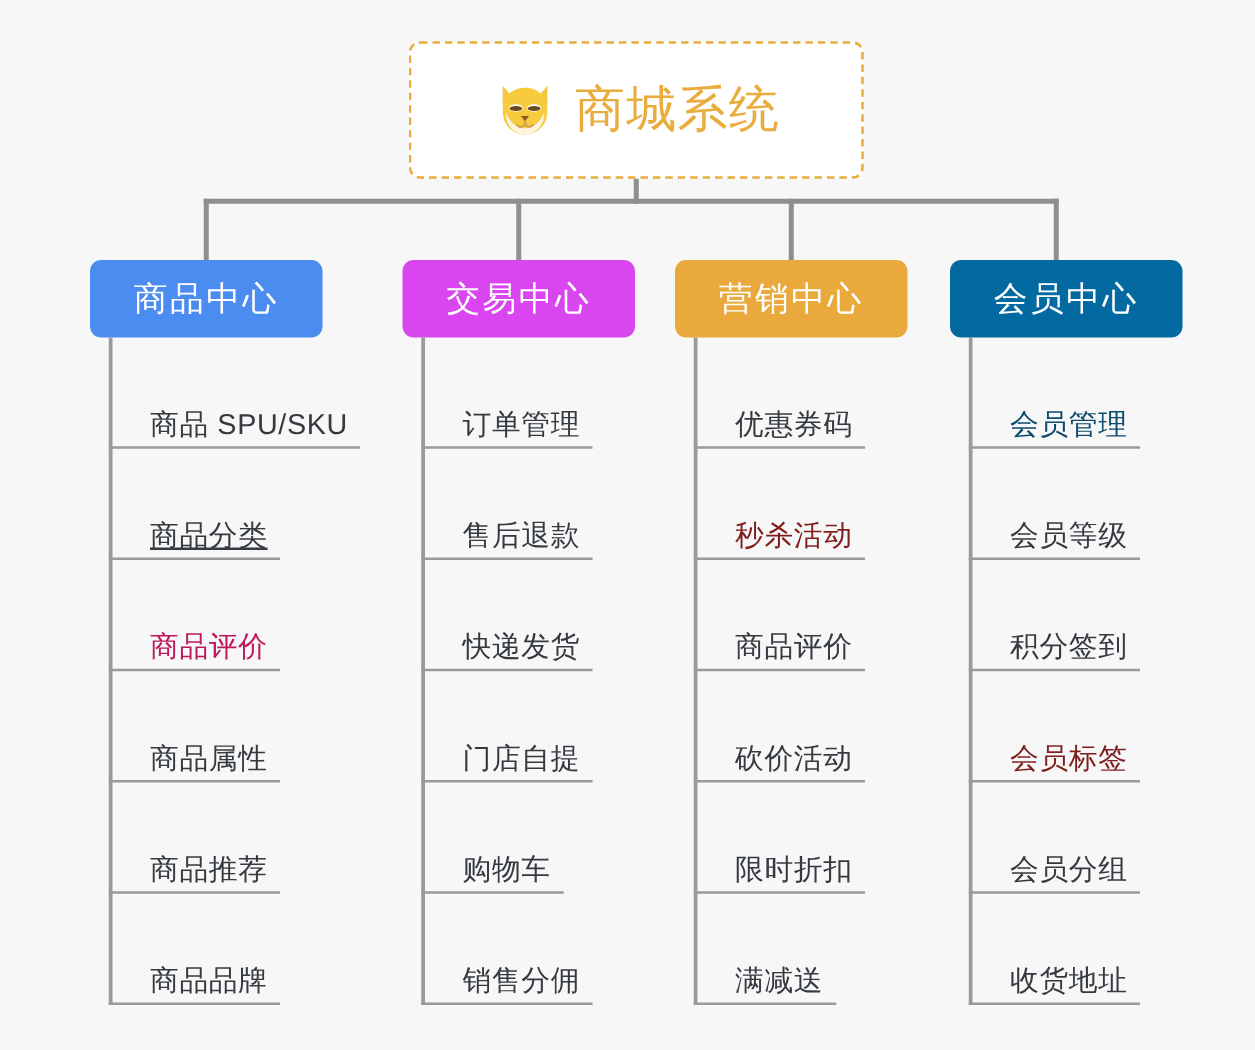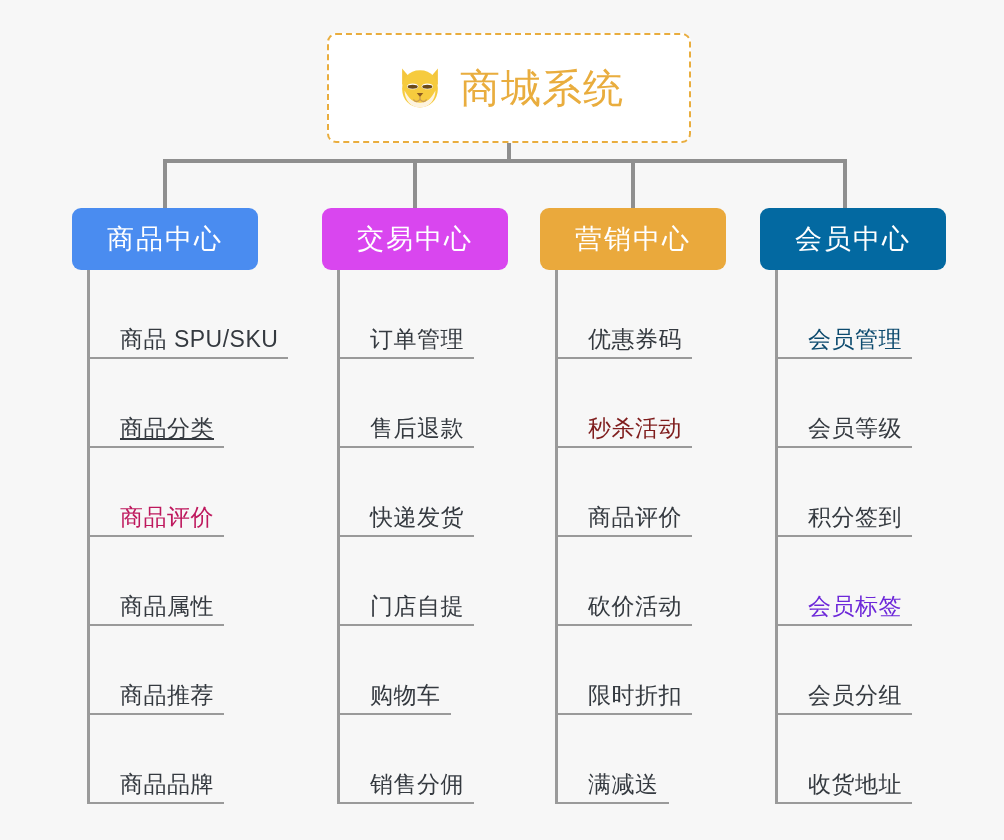--- a/index.html
+++ b/index.html
@@ -273,21 +273,21 @@
       <div class="leaf">
         <div class="leaf-underline" style="background: rgb(154, 154, 154); width: 137px;"></div>
         <div class="leaf-label" style="color: rgb(53, 58, 64);">会员等级</div>
       </div>
       <div class="leaf">
         <div class="leaf-underline" style="background: rgb(154, 154, 154); width: 137px;"></div>
         <div class="leaf-label" style="color: rgb(53, 58, 64);">积分签到</div>
       </div>
       <div class="leaf">
         <div class="leaf-underline" style="background: rgb(154, 154, 154); width: 137px;"></div>
-        <div class="leaf-label" style="color: #6d28d9; font-family: Liberation Serif, serif;">会员标签</div>
+        <div class="leaf-label" style="color: #7f1d1d; font-family: Liberation Serif, serif;">会员标签</div>
       </div>
       <div class="leaf">
         <div class="leaf-underline" style="background: rgb(154, 154, 154); width: 137px;"></div>
         <div class="leaf-label" style="color: rgb(53, 58, 64);">会员分组</div>
       </div>
       <div class="leaf">
         <div class="leaf-underline" style="background: rgb(154, 154, 154); width: 137px;"></div>
         <div class="leaf-label" style="color: rgb(53, 58, 64);">收货地址</div>
       </div>
     </div>

